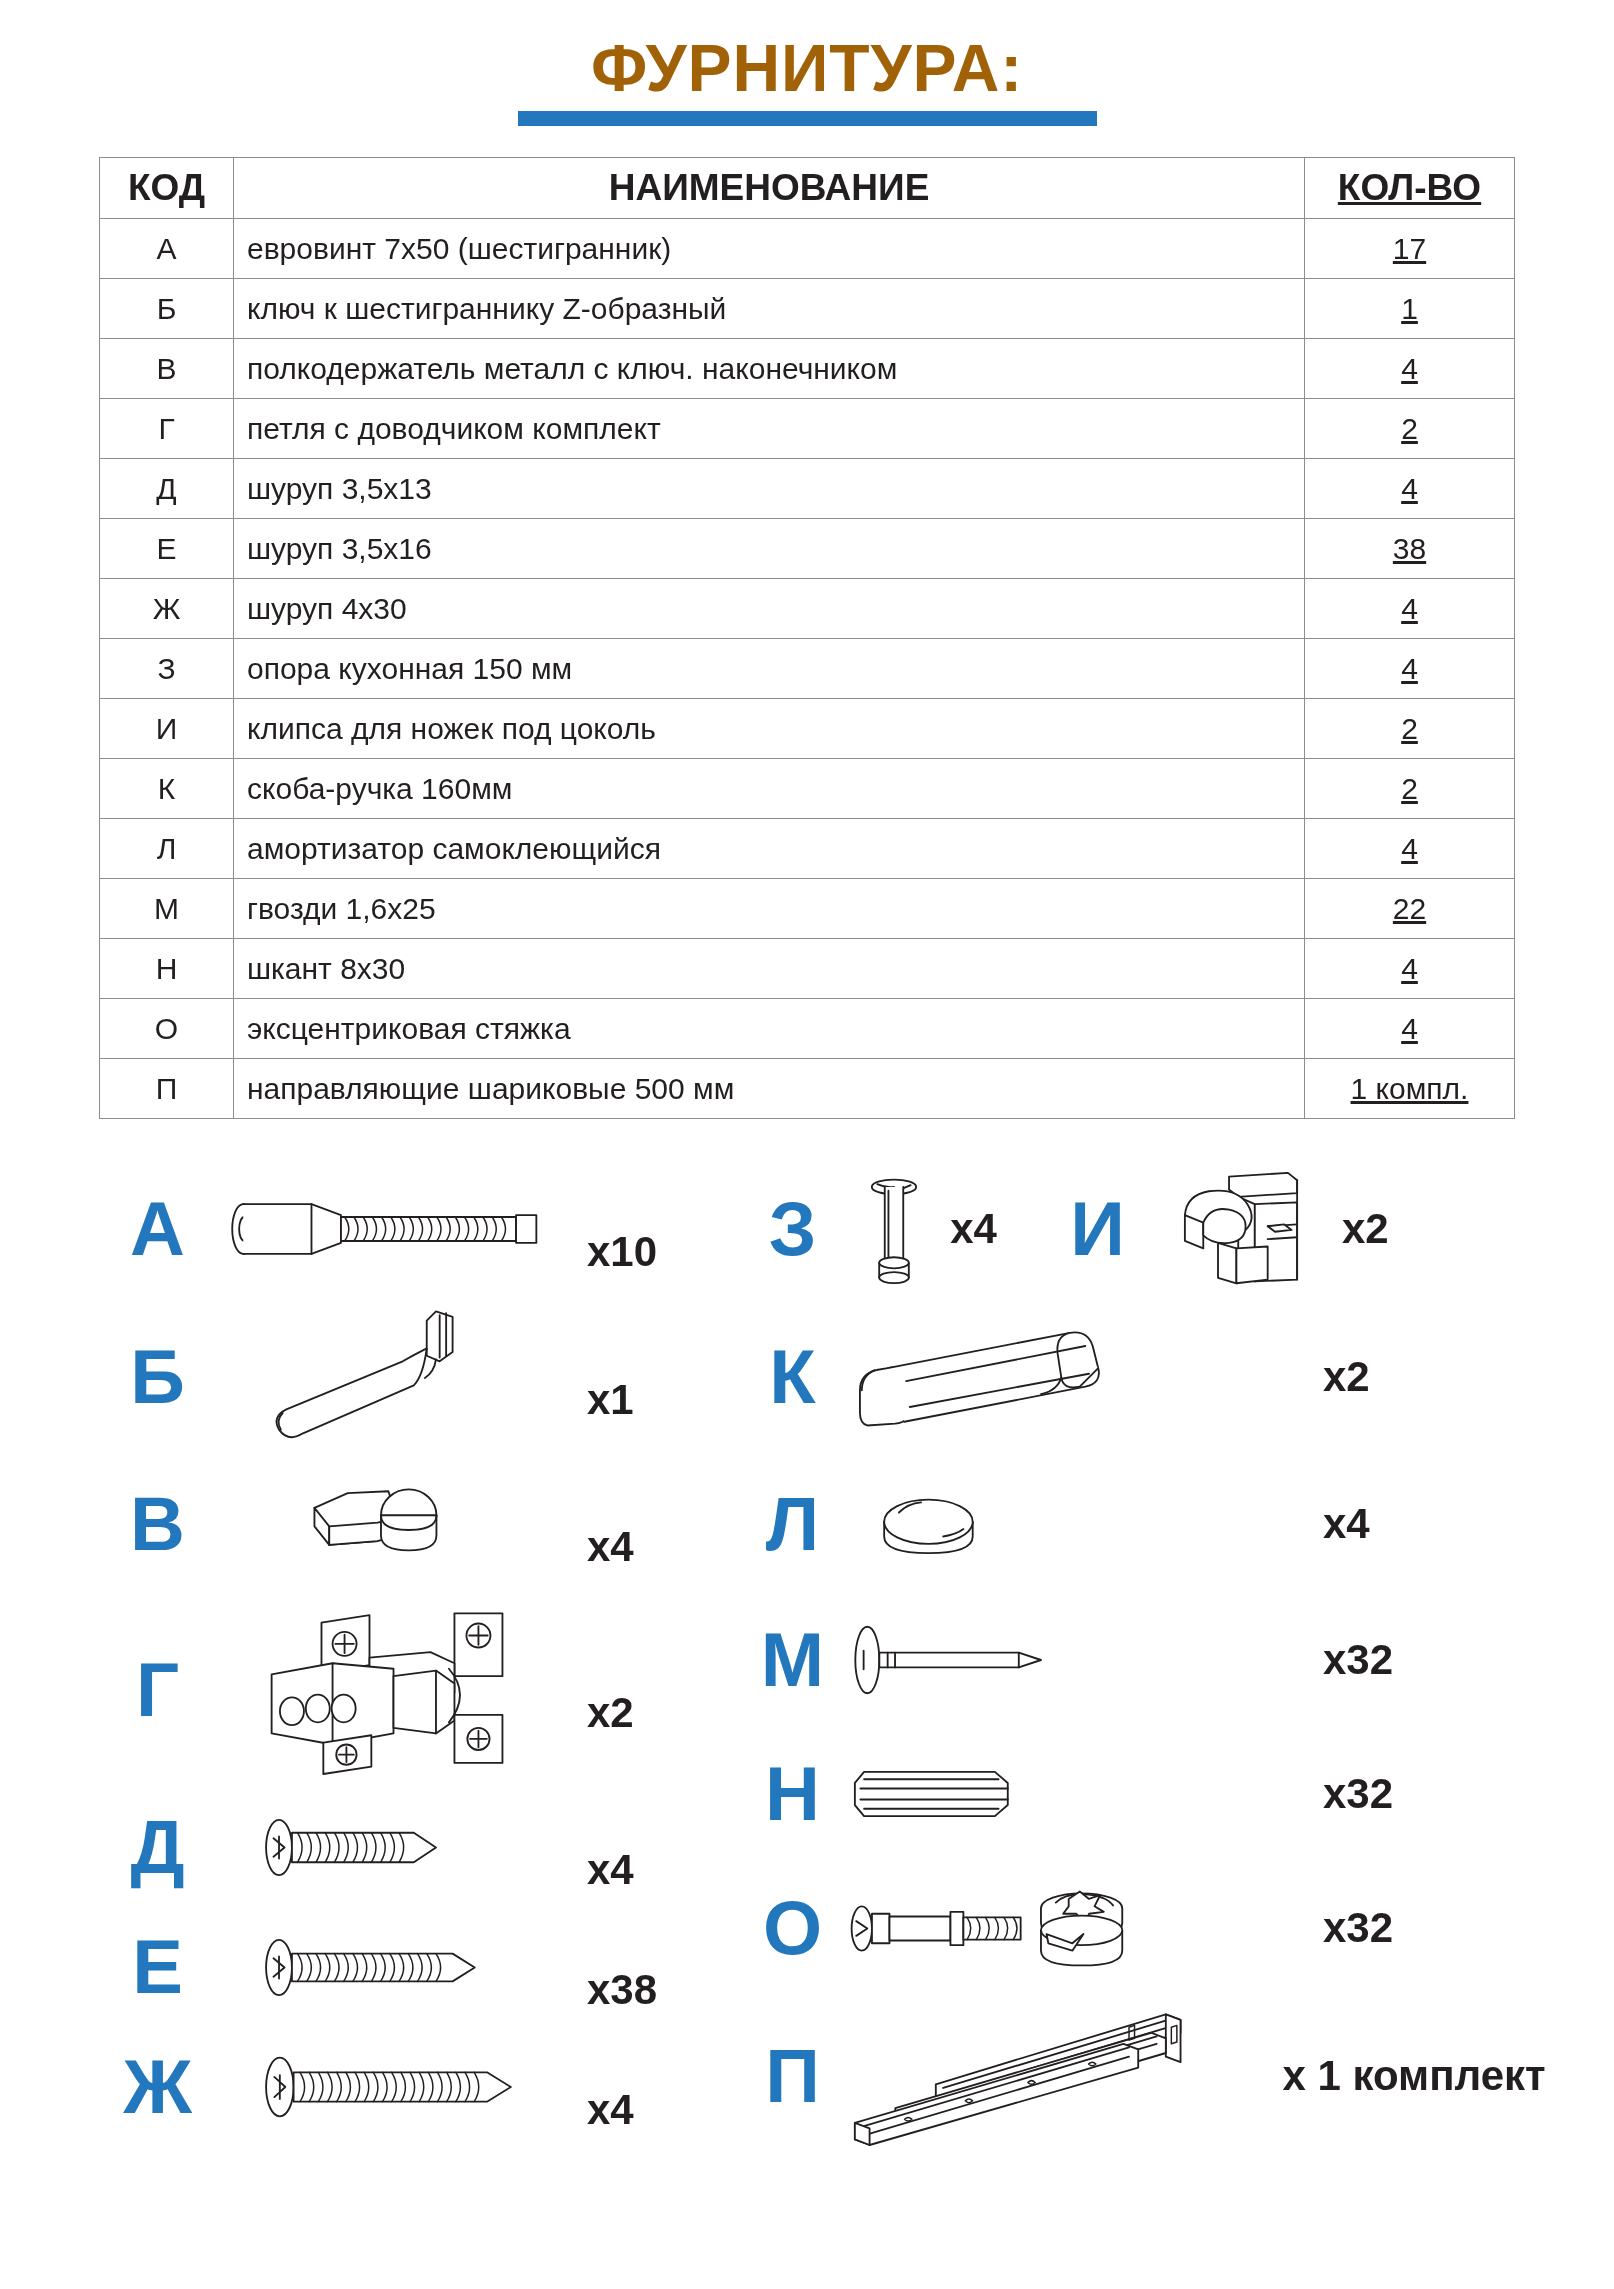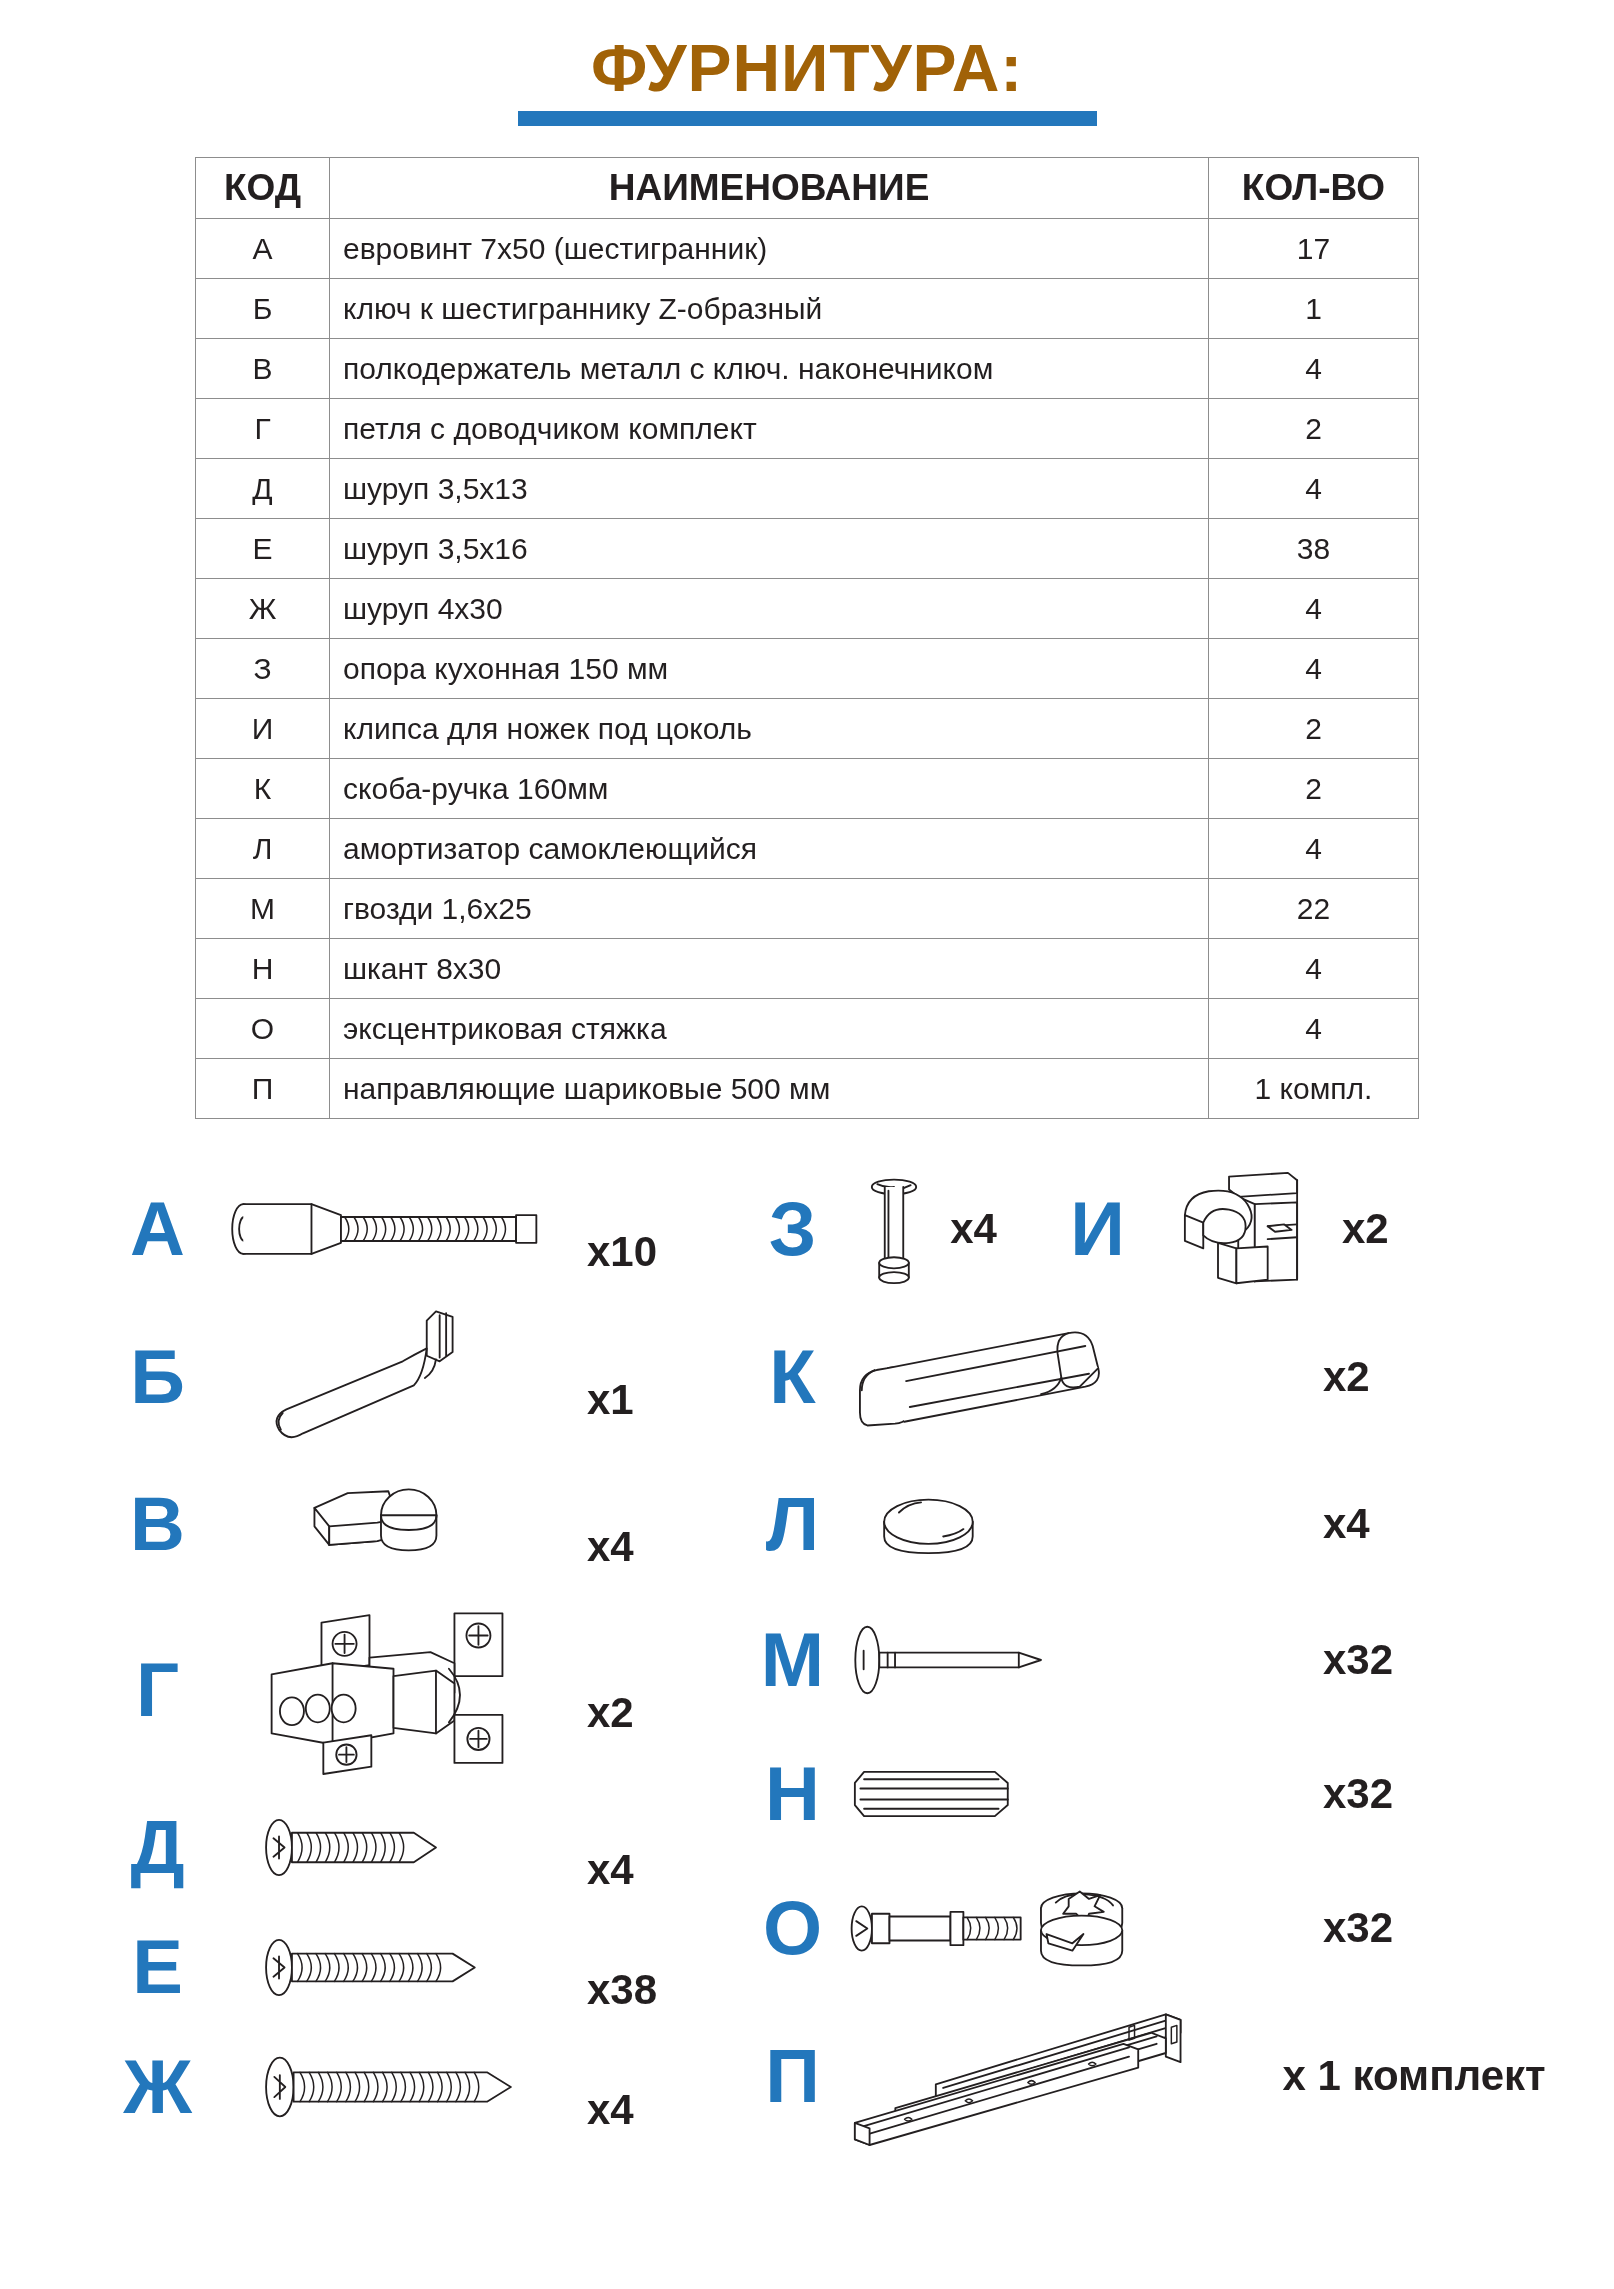--- a/index.html
+++ b/index.html
@@ -32,38 +32,38 @@
   .title-rule {
     width: 579px;
     height: 15.7px;
     background: #2377bc;
     margin: 8.3px auto 0 auto;
   }
 
   
   .parts-table {
     margin: 31px auto 0 auto;
-    width: 1224px;
+    width: 1416px;
     border-collapse: collapse;
     table-layout: fixed;
   }
   .parts-table th, .parts-table td {
     border: 1.8px solid #8d8d8d;
     padding: 0 13px;
     vertical-align: middle;
   }
   .parts-table thead th {
     height: 61px;
     font-size: 37px;
     font-weight: bold;
     text-align: center;
     color: #231f20;
   }
   .col-code   { width: 134px; }
-  .col-qty    { width: 210px; }
+  .col-qty    { width: 210px; text-decoration: underline; }
   .parts-table thead th.col-code { text-align: center; padding: 0 5.5px; }
   .parts-table thead th.col-qty  { text-align: center; padding: 0 5.5px; }
 
   .parts-table tbody td {
     height: 60px;
     font-size: 30px;
   }
   td.cell-code {
     text-align: center;
     font-size: 35px;

